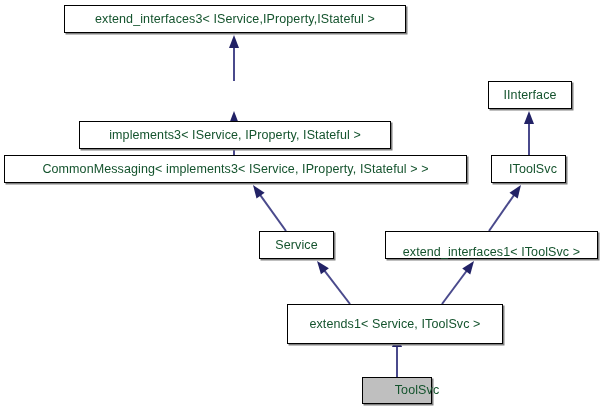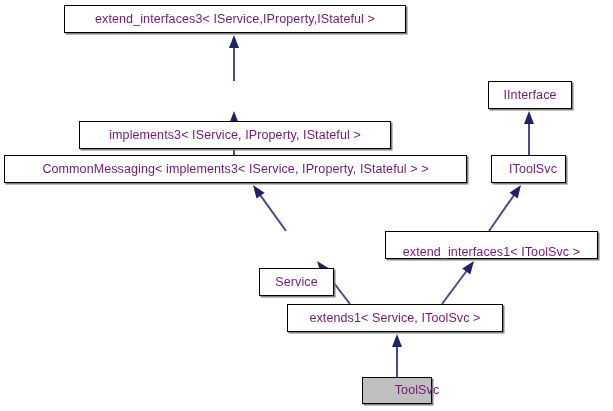--- a/index.html
+++ b/index.html
@@ -21,21 +21,21 @@
     top: 0;
     width: 613px;
     height: 411px;
     pointer-events: none;
   }
   .node {
     position: absolute;
     box-sizing: border-box;
     border: 1px solid #000000;
     background: #ffffff;
-    color: #701a75;
+    color: #14532d;
     display: flex;
     align-items: center;
     justify-content: center;
     white-space: nowrap;
     font-size: 12.5px;
     line-height: 1;
     letter-spacing: 0.1px;
     box-shadow: 1.5px 1.5px 0 0 #808080;
   }
   .node.highlight {
@@ -96,27 +96,27 @@
       </div>
       <div class="node" style="left: 488px; top: 81px; width: 84px; height: 28px; justify-content: center;">
         <span class="node-label">IInterface</span>
       </div>
       <div class="node" style="left: 4px; top: 155px; width: 463px; height: 28px; text-align: right;">
         <span class="node-label">CommonMessaging&lt; implements3&lt; IService, IProperty, IStateful &gt; &gt;</span>
       </div>
       <div class="node" style="left: 491px; top: 155px; width: 75px; height: 28px; padding-left: 9px;">
         <span class="node-label">IToolSvc</span>
       </div>
-      <div class="node" style="left: 259px; top: 231px; width: 75px; height: 28px; margin-top: 37px;">
+      <div class="node" style="left: 259px; top: 231px; width: 75px; height: 28px;">
         <span class="node-label">Service</span>
       </div>
       <div class="node" style="left: 385px; top: 231px; width: 213px; height: 28px; align-items: flex-end;">
         <span class="node-label">extend_interfaces1&lt; IToolSvc &gt;</span>
       </div>
-      <div class="node" style="left: 287px; top: 304px; width: 216px; height: 28px;">
+      <div class="node" style="left: 287px; top: 304px; width: 216px; height: 40px;">
         <span class="node-label">extends1&lt; Service, IToolSvc &gt;</span>
       </div>
       <div class="node highlight" style="left: 362px; top: 377px; width: 70px; height: 27px;">
         <span class="node-label">ToolSvc</span>
       </div>
     </div>
 
 </div>
 
 </body></html>

